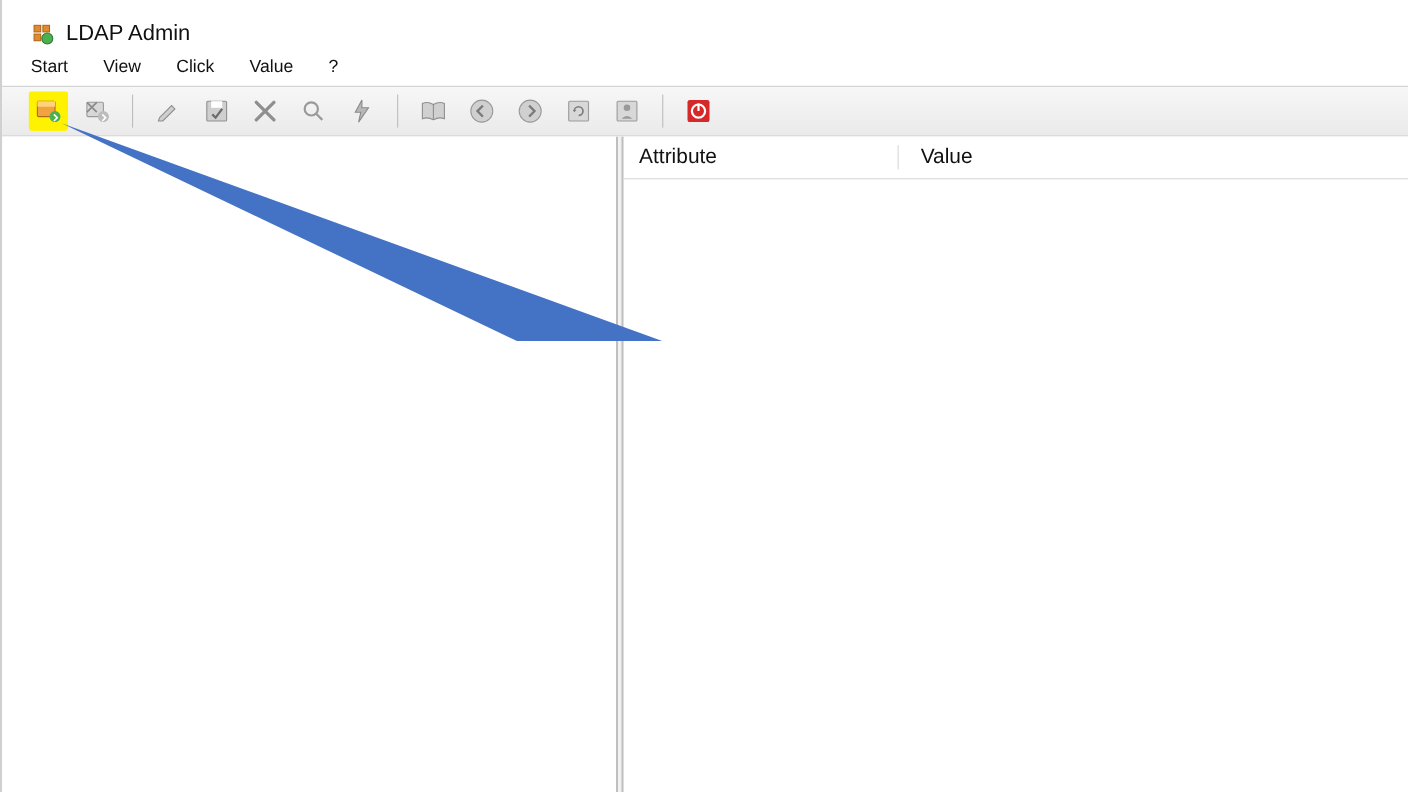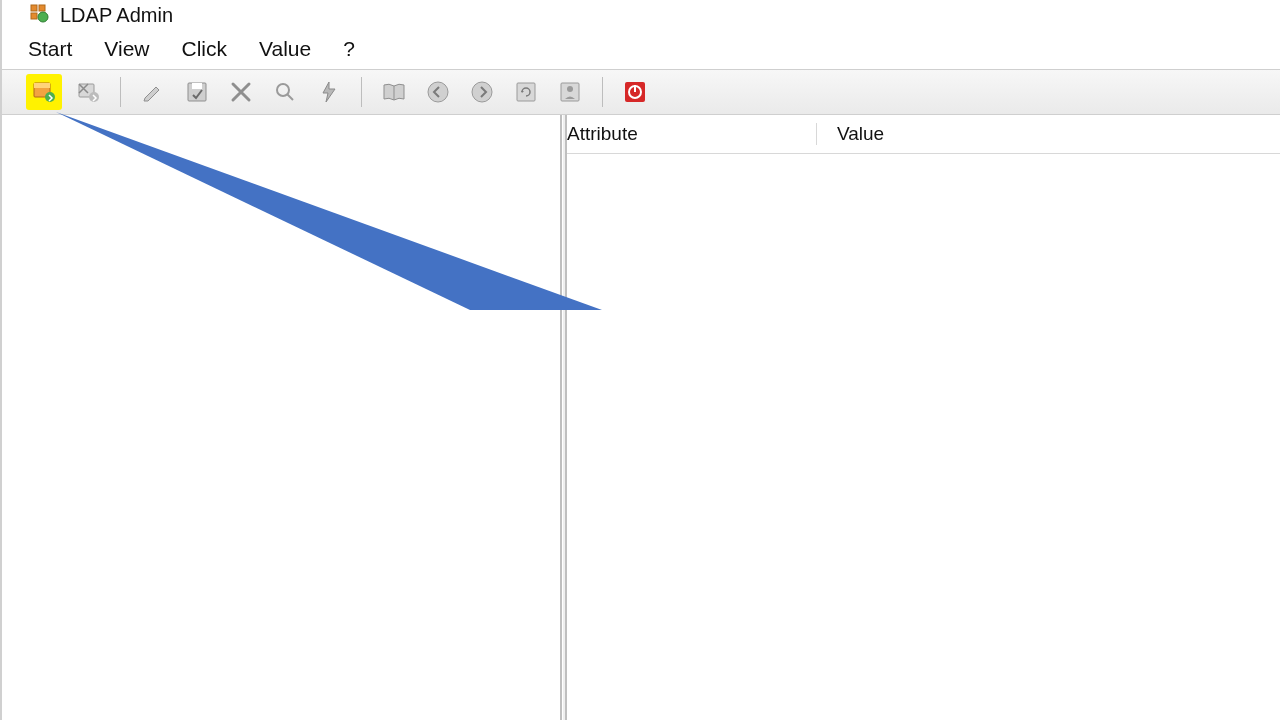--- a/index.html
+++ b/index.html
@@ -3,28 +3,28 @@
   <meta charset="utf-8">
   <style>
     * { margin: 0; padding: 0; box-sizing: border-box; }
     body {
       font-family: "Segoe UI", Tahoma, sans-serif;
       width: 1280px; height: 720px;
       background: #fff; overflow: hidden; position: relative;
     }
     .window { width: 100%; height: 100%; display: flex; flex-direction: column; border-left: 2px solid #d0d0d0; }
     .titlebar {
-      display: flex; align-items: flex-start; padding: 4px 8px 4px 28px; gap: 10px;
+      display: flex; align-items: flex-end; padding: 19px 8px 4px 28px; gap: 10px;
       background: #fff;
     }
     .app-icon { width: 20px; height: 20px; display: inline-block; }
     .title-text { font-size: 20px; color: #111; }
     .menubar {
       display: flex; align-items: center; gap: 32px; padding: 6px 4px 8px 26px;
-      font-size: 21px; color: #111; background: #fff;
+      font-size: 16px; color: #111; background: #fff;
     }
     .menu-item { cursor: default; }
     .toolbar {
       display: flex; align-items: center; gap: 8px; padding: 4px 8px 4px 24px;
       background: linear-gradient(#f7f7f7,#eaeaea);
       border-top: 1px solid #cfcfcf; border-bottom: 1px solid #cfcfcf;
       height: 46px;
     }
     .tbtn {
       width: 36px; height: 36px; display: flex; align-items: center; justify-content: center;
@@ -34,21 +34,21 @@
     .separator { width: 1px; height: 30px; background: #bdbdbd; margin: 0 6px; }
     .highlight { background: #fff200; }
     .content { flex: 1; display: flex; overflow: hidden; }
     .left-pane { width: 560px; border-right: 2px solid #bfbfbf; margin-right: 1px; background: #fff; }
     .splitter { width: 4px; background: #efefef; border-right: 2px solid #bfbfbf; }
     .right-pane { flex: 1; background: #fff; }
     .grid-header {
       display: flex; border-bottom: 1px solid #d8d8d8; font-size: 19px; color: #111;
       padding: 8px 0;
     }
-    .col-attr { width: 250px; border-right: 1px solid #d8d8d8; }
+    .col-attr { width: 250px; padding-left: 14px; border-right: 1px solid #d8d8d8; }
     .col-val { flex: 1; padding-left: 20px; }
     
     .callout-wrap { position: absolute; left: 0; top: 0; width: 1280px; height: 720px; pointer-events: none; }
     .callout-box {
       position: absolute; left: 383px; top: 300px; width: 392px; height: 120px;
       background: #4472C4; color: #fff; display: flex; align-items: center; justify-content: center;
       font-size: 30px; text-align: center; padding: 0 14px;
       box-shadow: 1px 1px 0 rgba(0,0,0,.05);
     }
     .callout-tri {

